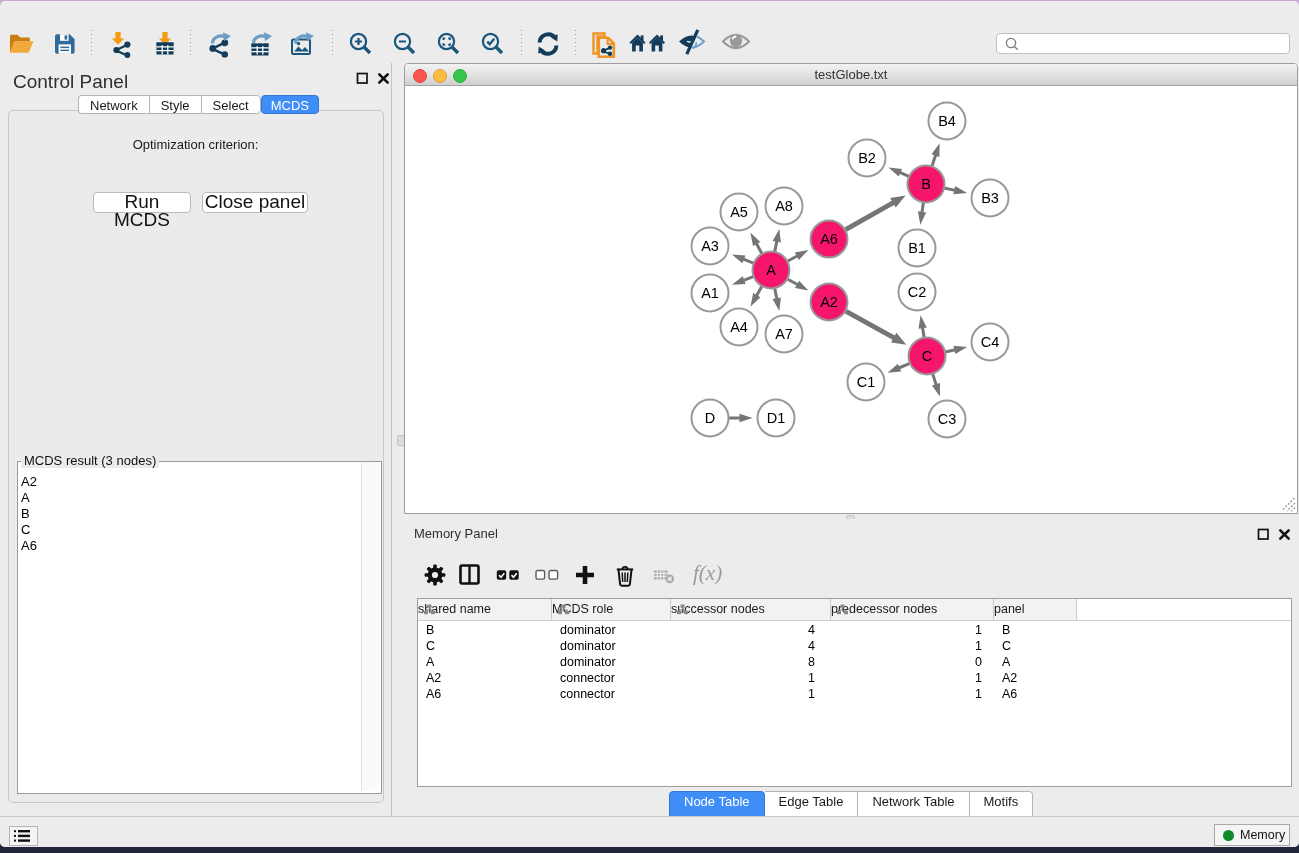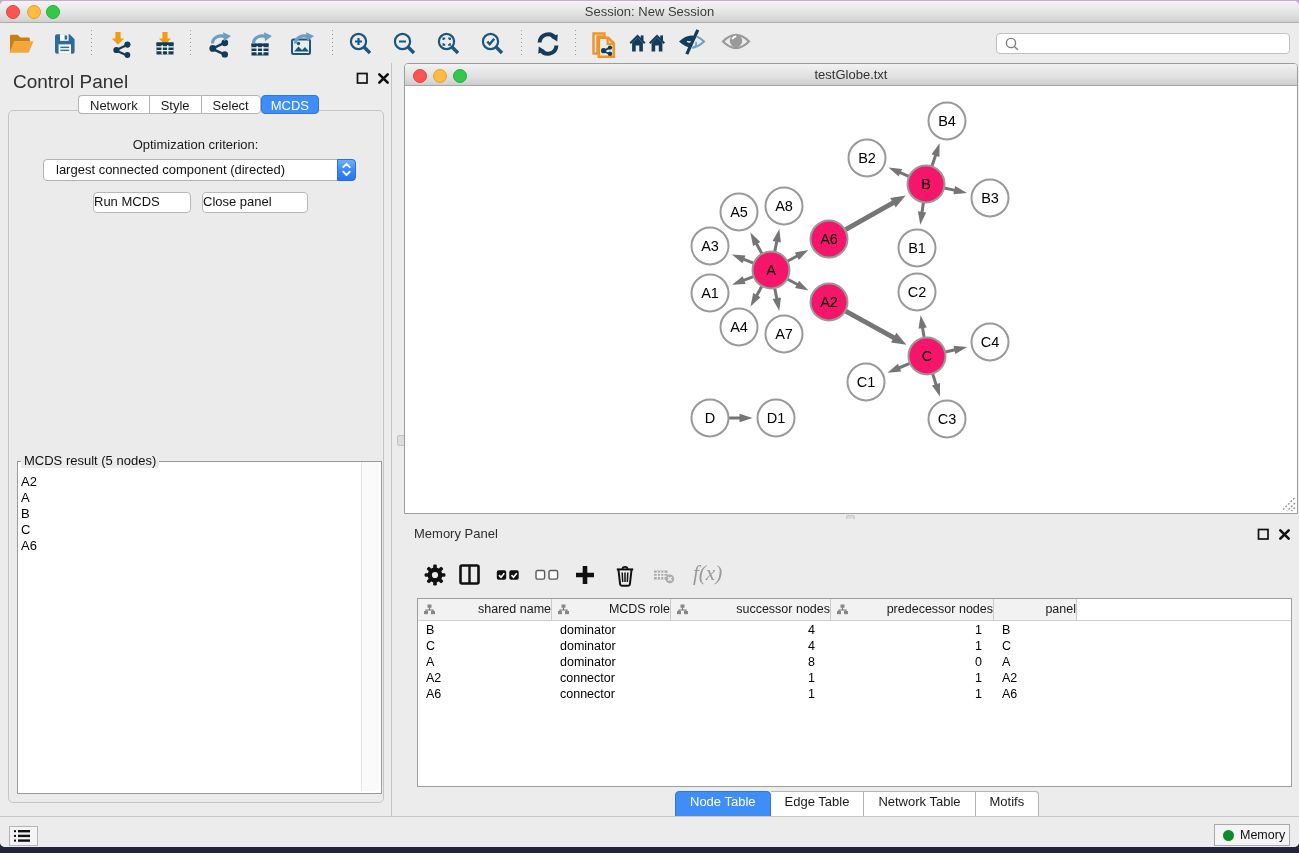--- a/index.html
+++ b/index.html
@@ -37,21 +37,21 @@
   #cpbody{top:47px;left:8px;width:374px;height:691px;background:#ebebeb;
      border:1px solid #c6c6c6;border-radius:5px;}
   #optlabel{top:74px;left:0;width:100%;text-align:center;font-size:13px;color:#1a1a1a;}
   #dropdown{top:96px;left:43px;width:311px;height:20px;background:#fff;
      border:1px solid #b2b2b2;border-radius:4px;font-size:13px;color:#111;}
   #dropdown .txt{position:absolute;left:12px;top:2px;}
   #dropdown .spin{position:absolute;right:-1px;top:-1px;width:17px;height:20px;
      background:linear-gradient(180deg,#6db1f9 0%,#3f8ef7 45%,#2674ee 100%);
      border-radius:0 4px 4px 0;border:1px solid #2d6fd2;}
   .btn{height:19px;background:#fff;border:1px solid #b9b9b9;border-radius:4px;
-     font-size:13px;color:#111;line-height:18px;}
+     font-size:19px;color:#111;text-align:center;line-height:18px;}
   #runbtn{top:129px;left:93px;width:96px;}
   #closebtn{top:129px;left:202px;width:104px;}
   #resultbox{top:398px;left:17px;width:363px;height:331px;background:#fff;
      border:1px solid #9a9a9a;}
   #resultlegend{top:390px;left:21px;background:#ebebeb;padding:0 3px;font-size:13px;color:#111;}
   #resultlist{top:411px;left:21px;font-size:13px;color:#000;line-height:16px;}
   #resultscroll{top:399px;left:361px;width:17px;height:329px;background:#fafafa;border-left:1px solid #e3e3e3;}
   
   #netwin{top:62px;left:404px;width:894px;height:451px;border:1px solid #9d9d9d;
      border-radius:4px 4px 0 0;background:#fff;box-sizing:border-box;}
@@ -63,47 +63,41 @@
   #vsplit-handle{top:434px;left:397px;width:7px;height:9px;background:#dcdcdc;
      border:1px solid #c2c2c2;border-radius:2px;}
   #hsplit-handle{top:514px;left:846px;width:7px;height:3px;background:#dcdcdc;
      border:1px solid #c6c6c6;border-radius:2px;}
   
   #tpanel{top:518px;left:392px;width:907px;height:297px;background:#ececec;}
   #tpanel .hdr{top:7px;left:22px;font-size:13px;color:#2f2f2f;}
   #ttable{top:79px;left:25px;width:873px;height:187px;background:#fff;border:1px solid #9e9e9e;}
   .thead{height:21px;border-bottom:1px solid #cfcfcf;display:flex;font-size:12.5px;color:#1a1a1a;}
   .thead .c{background:#f2f2f2;border-right:1px solid #cbcbcb;box-sizing:border-box;
-     text-align:right;line-height:20px;position:relative;}
+     text-align:left;line-height:20px;position:relative;}
   .trow{font-size:12.5px;color:#000;height:16px;display:flex;}
   .thead+ .trow{margin-top:2px;}
   .trow .c{box-sizing:border-box;padding:0 8px;}
   
-  #btabs{top:272px;left:283px;height:32px;display:flex;font-size:13px;color:#1a1a1a;justify-content:flex-end;}
+  #btabs{top:272px;left:277px;height:32px;display:flex;font-size:13px;color:#1a1a1a;justify-content:flex-end;}
   #btabs .tab{background:#fff;border:1px solid #b4b4b4;border-left:none;
      padding:0 14px;line-height:19px;}
   #btabs .tab.sel{background:#3f8ef7;color:#fff;border:1px solid #3576d6;border-radius:4px;}
   #btabs .tab.last{border-radius:0 4px 4px 0;}
   
   #statusbar{top:815px;left:0;width:1299px;height:31px;background:#ececec;border-top:1px solid #c9c9c9;}
   #listbtn{top:9px;left:9px;width:27px;height:18px;background:#f4f4f4;border:1px solid #b5b5b5;}
   #membtn{top:7px;left:1214px;width:74px;height:20px;background:#f4f4f4;border:1px solid #a9a9a9;
      font-size:12.5px;color:#111;}
 </style>
 </head>
 <body>
 <div id="deskTop" class="abs"></div>
 <div id="app" class="abs">
 
-  <div id="titlebar" class="abs">
-    <div class="tl r abs"></div>
-      <div class="tl y abs"></div>
-      <div class="tl g abs"></div>
-    <div class="title">Session: New Session</div>
-  </div>
 
   <div id="toolbar" class="abs">
     <div class="tbi abs" style="left:7px"><svg width="28" height="28" viewBox="0 0 28 28" style="">
           <path d="M3 8.2 v-2 a1.4 1.4 0 0 1 1.4-1.4 h6.2 l2.6 2.6 h8.2 a1.4 1.4 0 0 1 1.4 1.4 v2.4 h-19.8z" fill="#c87f0e"></path>
           <path d="M3 22.8 v-13 h19.8 v1.4 h-15.2 z" fill="#c87f0e"></path>
           <path d="M2.6 22.8 l4.5-11.6 h19.5 l-5 11.6z" fill="#f3a83c"></path>
         </svg></div>
       <div class="tbi abs" style="left:51px"><svg width="28" height="28" viewBox="0 0 28 28" style="">
           <path d="M4 6.2 a2 2 0 0 1 2-2 h12.6 l5 5 v12.6 a2 2 0 0 1-2 2 h-15.6 a2 2 0 0 1-2-2z" fill="#2e6b9b"></path>
           <rect x="9" y="4.2" width="8.6" height="6.6" fill="#fff"></rect>
@@ -254,33 +248,25 @@
           <path d="M2.3 2.3 L10.7 10.7 M10.7 2.3 L2.3 10.7" stroke="#111" stroke-width="2.6" stroke-linecap="round"></path>
         </svg></div>
     <div id="cpbody" class="abs"></div>
     <div id="optlabel" class="abs">Optimization criterion:</div>
     <div id="cptabs" class="abs">
       <div class="tab first">Network</div>
         <div class="tab">Style</div>
       <div class="tab" style="border-right:1px solid #b4b4b4;border-radius:0 4px 4px 0;">Select</div>
       <div class="tab sel">MCDS</div>
     </div>
-    <div id="dropdown" class="abs">
-        <span class="txt">largest connected component (directed)</span>
-      <span class="spin">
-          <svg width="17" height="19" viewBox="0 0 17 19" style="position:absolute;left:0;top:0;">
-            <path d="M5.2 7.2 l3.3-3.4 3.3 3.4 M5.2 11.6 l3.3 3.4 3.3-3.4" stroke="#fff" stroke-width="1.8" fill="none" stroke-linecap="round" stroke-linejoin="round"></path>
-          </svg>
-        </span>
-      </div>
     <div id="runbtn" class="btn abs">Run MCDS</div>
     <div id="closebtn" class="btn abs">Close panel</div>
     <div id="resultbox" class="abs"></div>
     <div id="resultscroll" class="abs"></div>
-    <div id="resultlegend" class="abs">MCDS result (5 nodes)</div>
+    <div id="resultlegend" class="abs">MCDS result (3 nodes)</div>
     <div id="resultlist" class="abs">A2<br>A<br>B<br>C<br>A6</div>
   </div>
 
   <div id="vsplit-handle" class="abs"></div>
 
   <div id="netwin" class="abs">
     <div id="nettitle">
       <div class="tl2 abs" style="left:8px;background:#fc5551;border:0.5px solid #e2403c;"></div>
       <div class="tl2 abs" style="left:28px;background:#fdbb40;border:0.5px solid #dfa036;"></div>
       <div class="tl2 abs" style="left:48px;background:#35c64b;border:0.5px solid #2cab3a;"></div>

